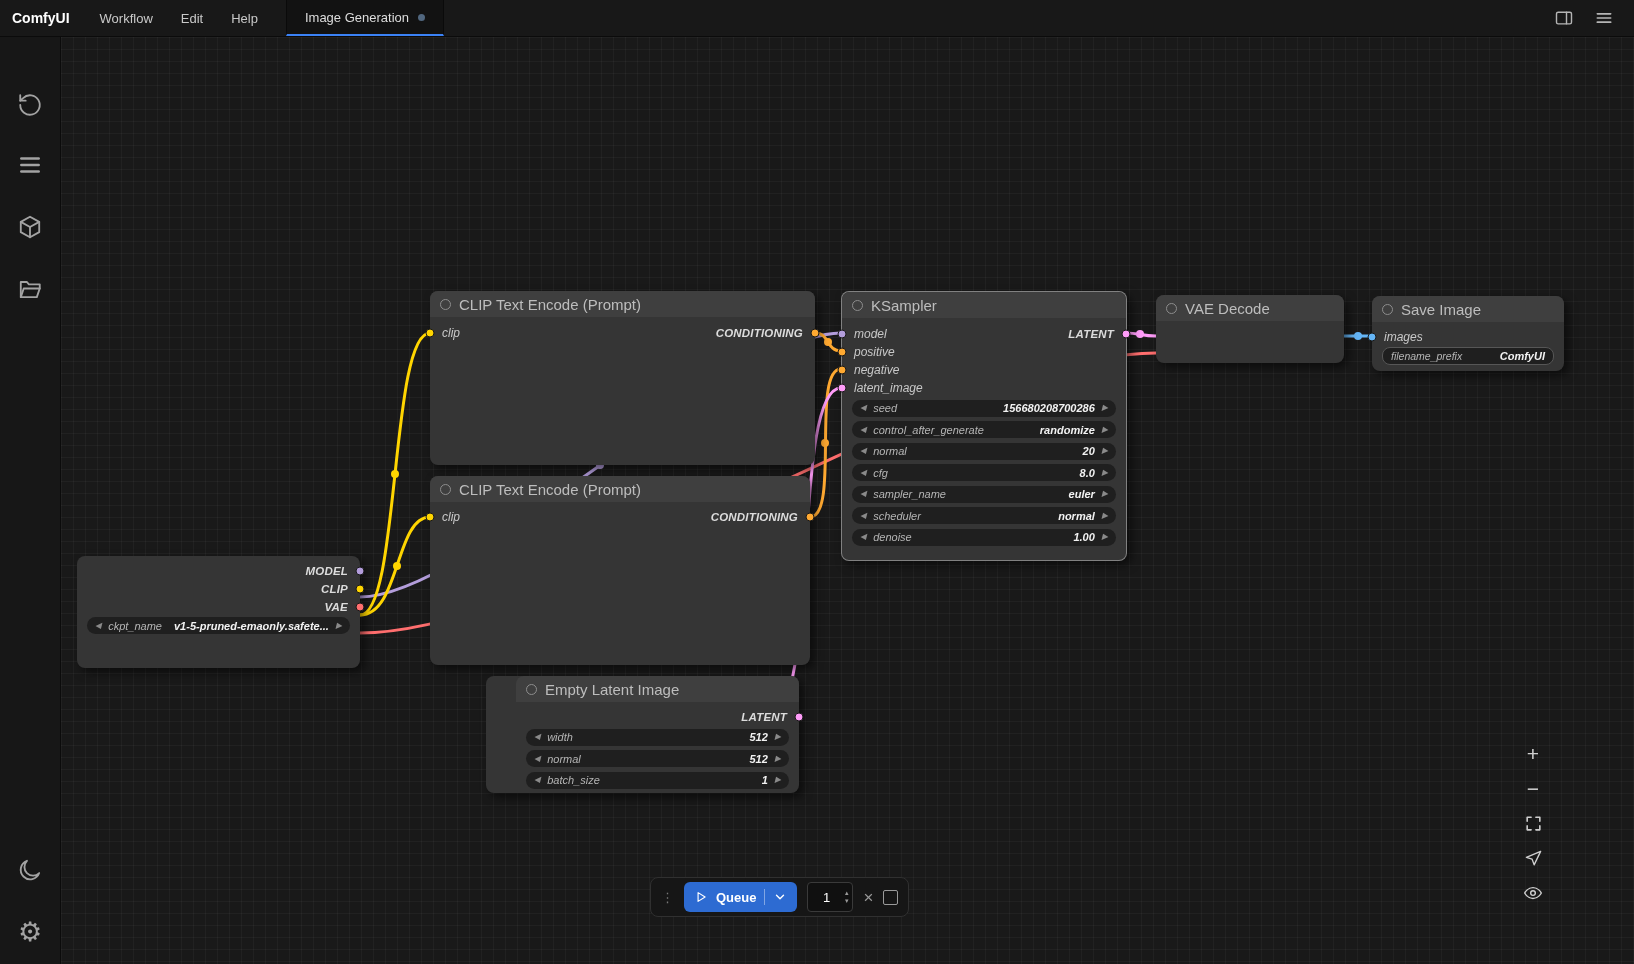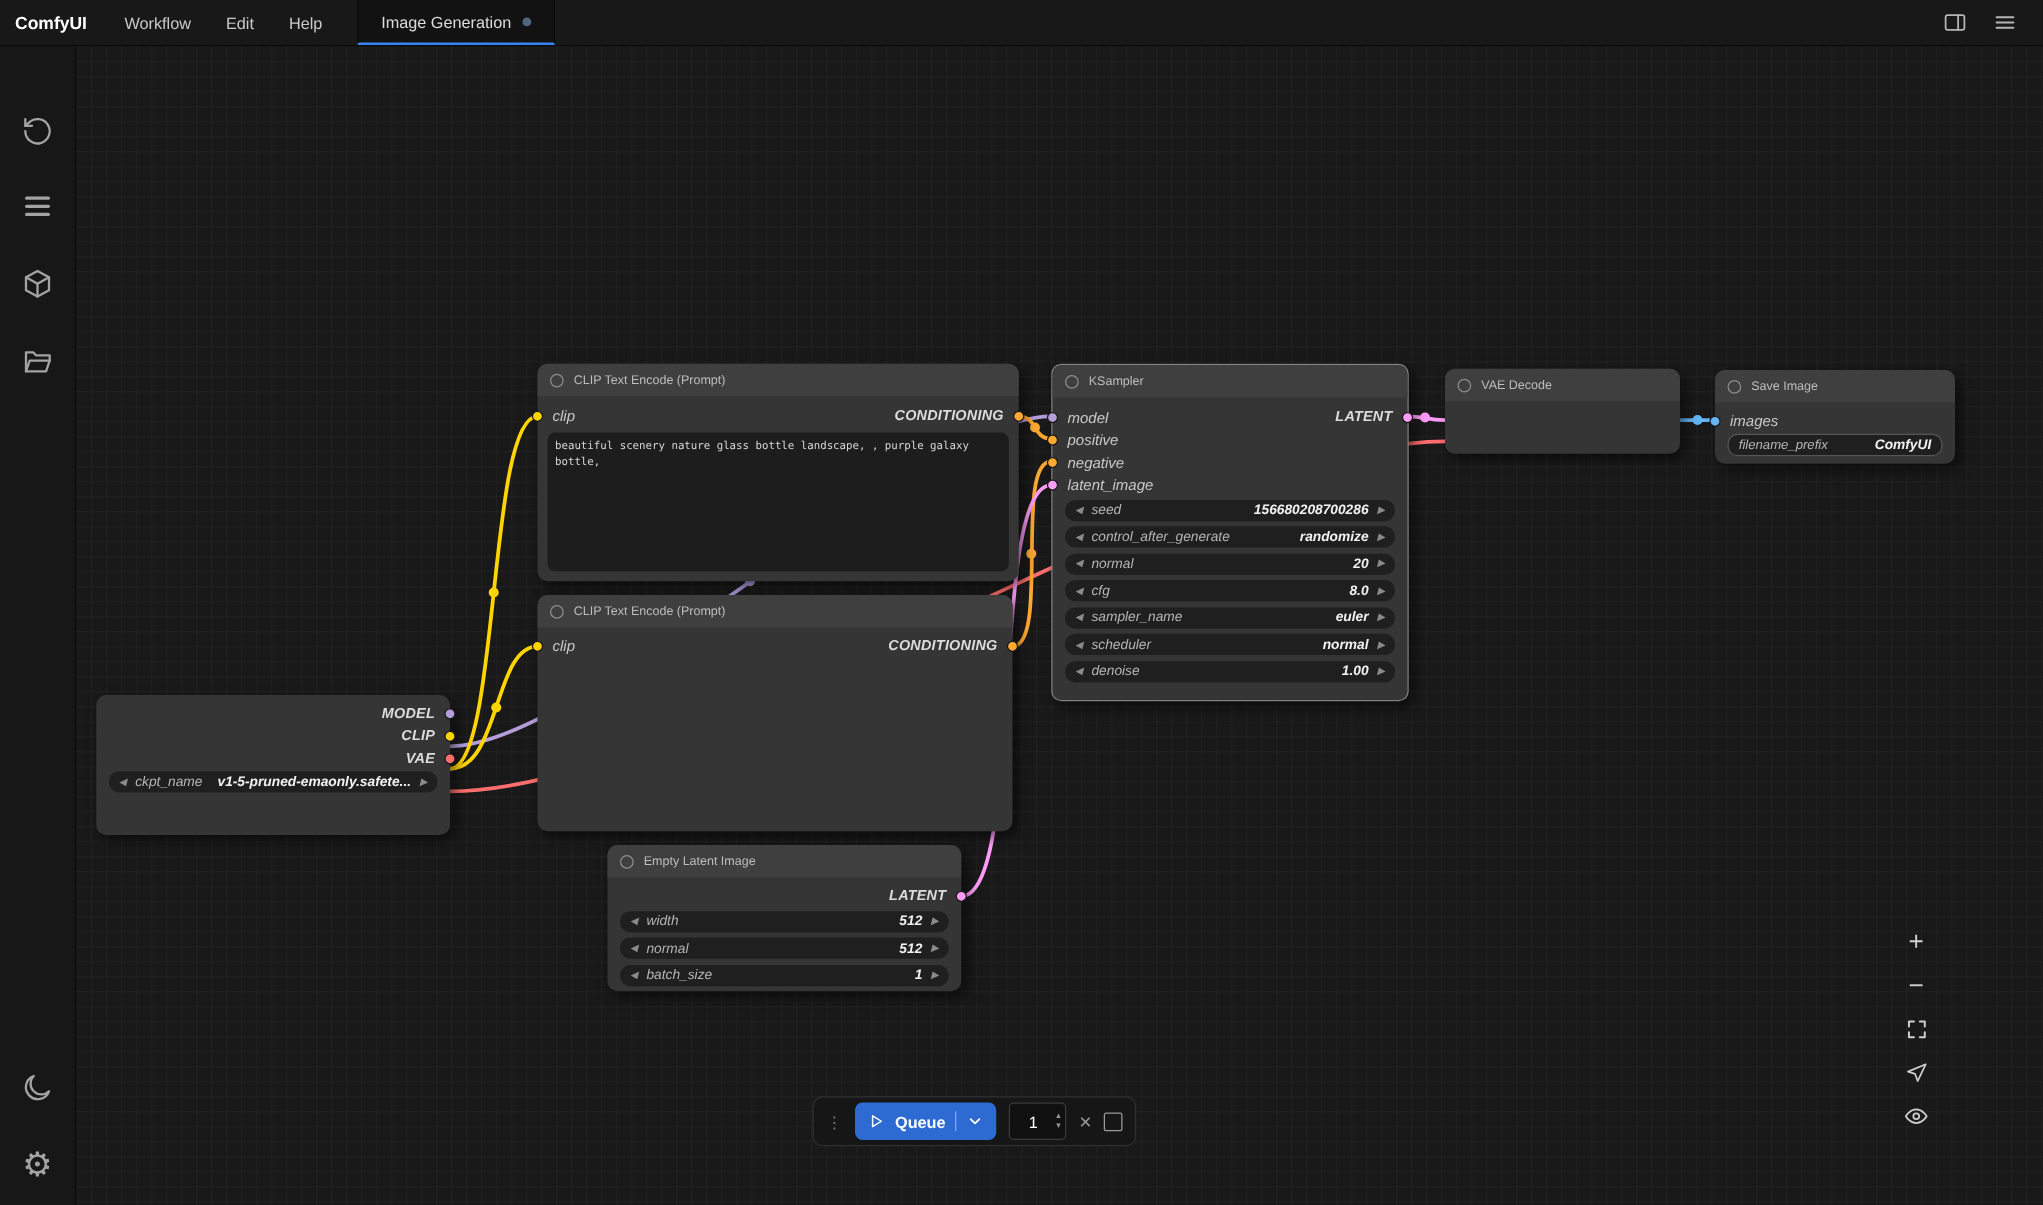--- a/index.html
+++ b/index.html
@@ -7,21 +7,21 @@
   
   #canvas-bg{position:absolute;left:61px;top:37px;right:0;bottom:0;background-color:#191919;
     background-image:linear-gradient(rgba(255,255,255,.035) 1px,transparent 1px),
                      linear-gradient(90deg,rgba(255,255,255,.035) 1px,transparent 1px);
     background-size:12px 12px;z-index:0;}
   #links{position:absolute;left:0;top:0;z-index:1;pointer-events:none;}
   #links path{fill:none;stroke-width:3;stroke-linecap:round;pointer-events:stroke;}
   .node{position:absolute;z-index:2;background:#353535;border-radius:8px;
     box-shadow:4px 4px 10px rgba(0,0,0,.55);color:#ccc;font-size:12px;}
   .nheader{height:26px;background:#3f3f3f;border-radius:8px 8px 0 0;display:flex;align-items:center;
-    padding:0 10px;gap:8px;color:#bdbdbd;font-size:10px;}
+    padding:0 10px;gap:8px;color:#bdbdbd;font-size:15px;}
   .collapse{width:9px;height:9px;border-radius:50%;border:1.5px solid #8d8d8d;flex:0 0 auto;}
   .nbody{position:relative;font-style:italic;}
   .row{position:relative;height:18px;display:flex;align-items:center;padding:0 12px;}
   .inlabel{color:#c8c8c8;font-size:12px;}
   .outlabel{margin-left:auto;color:#dcdcdc;font-size:11.5px;font-weight:700;letter-spacing:.2px;}
   .dot{position:absolute;width:9px;height:9px;border-radius:50%;top:50%;transform:translate(-50%,-50%);
     border:1px solid #191919;box-sizing:border-box;}
   .dot.in{left:0;} .dot.out{left:100%;}
   .widget{height:17px;background:#1f1f1f;border-radius:9px;margin:4.5px 10px;display:flex;
     align-items:center;padding:0 8px;font-size:11px;color:#b5b5b5;gap:7px;}
@@ -121,39 +121,38 @@
     <span>CLIP Text Encode (Prompt)</span>
   </div>
   <div class="nbody" style="padding-top:7px;">
     <div class="row">
       <span class="dot in" style="background:#FFD500"></span>
       <span class="inlabel">clip</span>
       <span class="outlabel">CONDITIONING</span>
       <span class="dot out" style="background:#FFA931"></span>
     </div>
   </div>
-  <div class="textbox" style="top:55px;bottom:8px;">beautiful scenery nature glass bottle landscape, , purple galaxy bottle,</div>
 </div>
 
 <div class="node" style="left:430px;top:476px;width:380px;height:189px;">
   <div class="nheader">
     <span class="collapse"></span>
     <span>CLIP Text Encode (Prompt)</span>
   </div>
   <div class="nbody" style="padding-top:6px;">
     <div class="row">
       <span class="dot in" style="background:#FFD500"></span>
       <span class="inlabel">clip</span>
       <span class="outlabel">CONDITIONING</span>
       <span class="dot out" style="background:#FFA931"></span>
     </div>
   </div>
 </div>
 
-<div class="node" style="left:486px;top:676px;width:283px;height:117px;">
+<div class="node" style="left:486px;top:676px;width:283px;height:117px;padding-left:30px;">
   <div class="nheader">
     <span class="collapse"></span>
     <span>Empty Latent Image</span>
   </div>
   <div class="nbody" style="padding-top:6px;">
     <div class="row">
       <span class="outlabel">LATENT</span>
       <span class="dot out" style="background:#FF9CF9"></span>
     </div>
     <div class="widget first">

